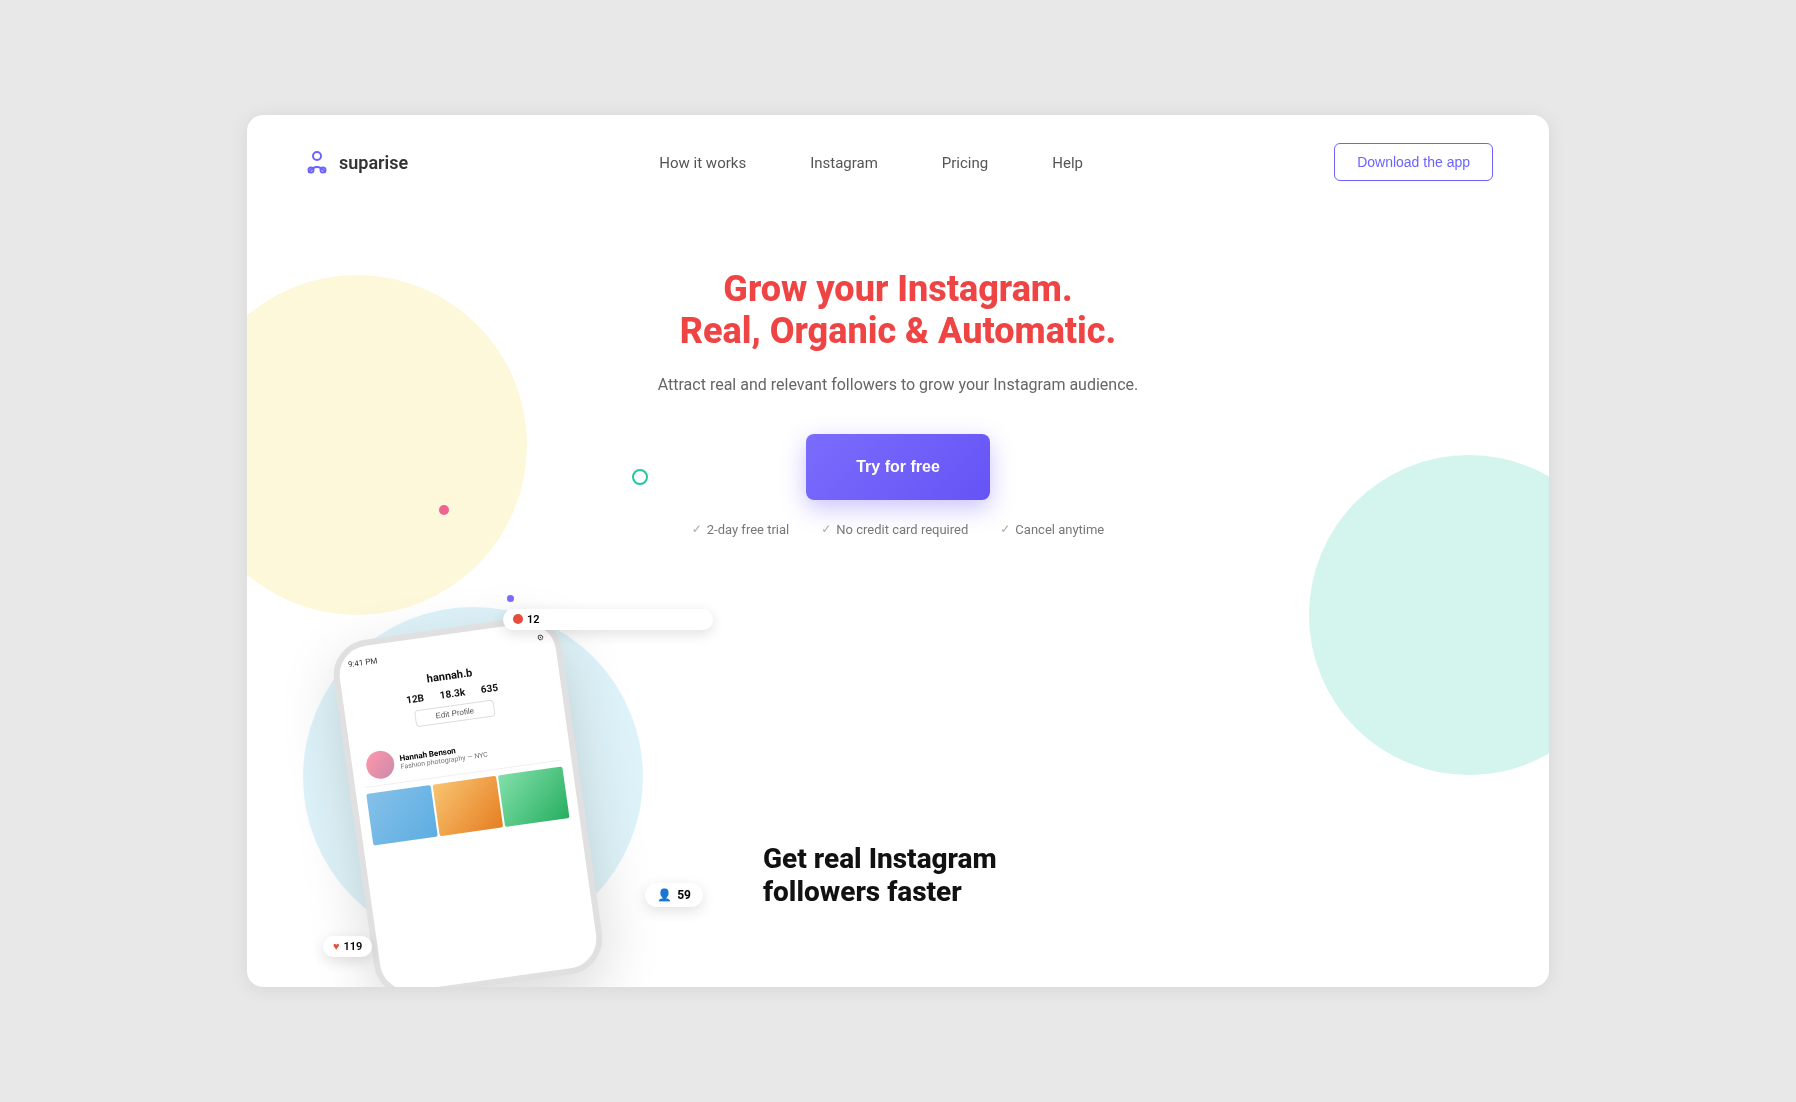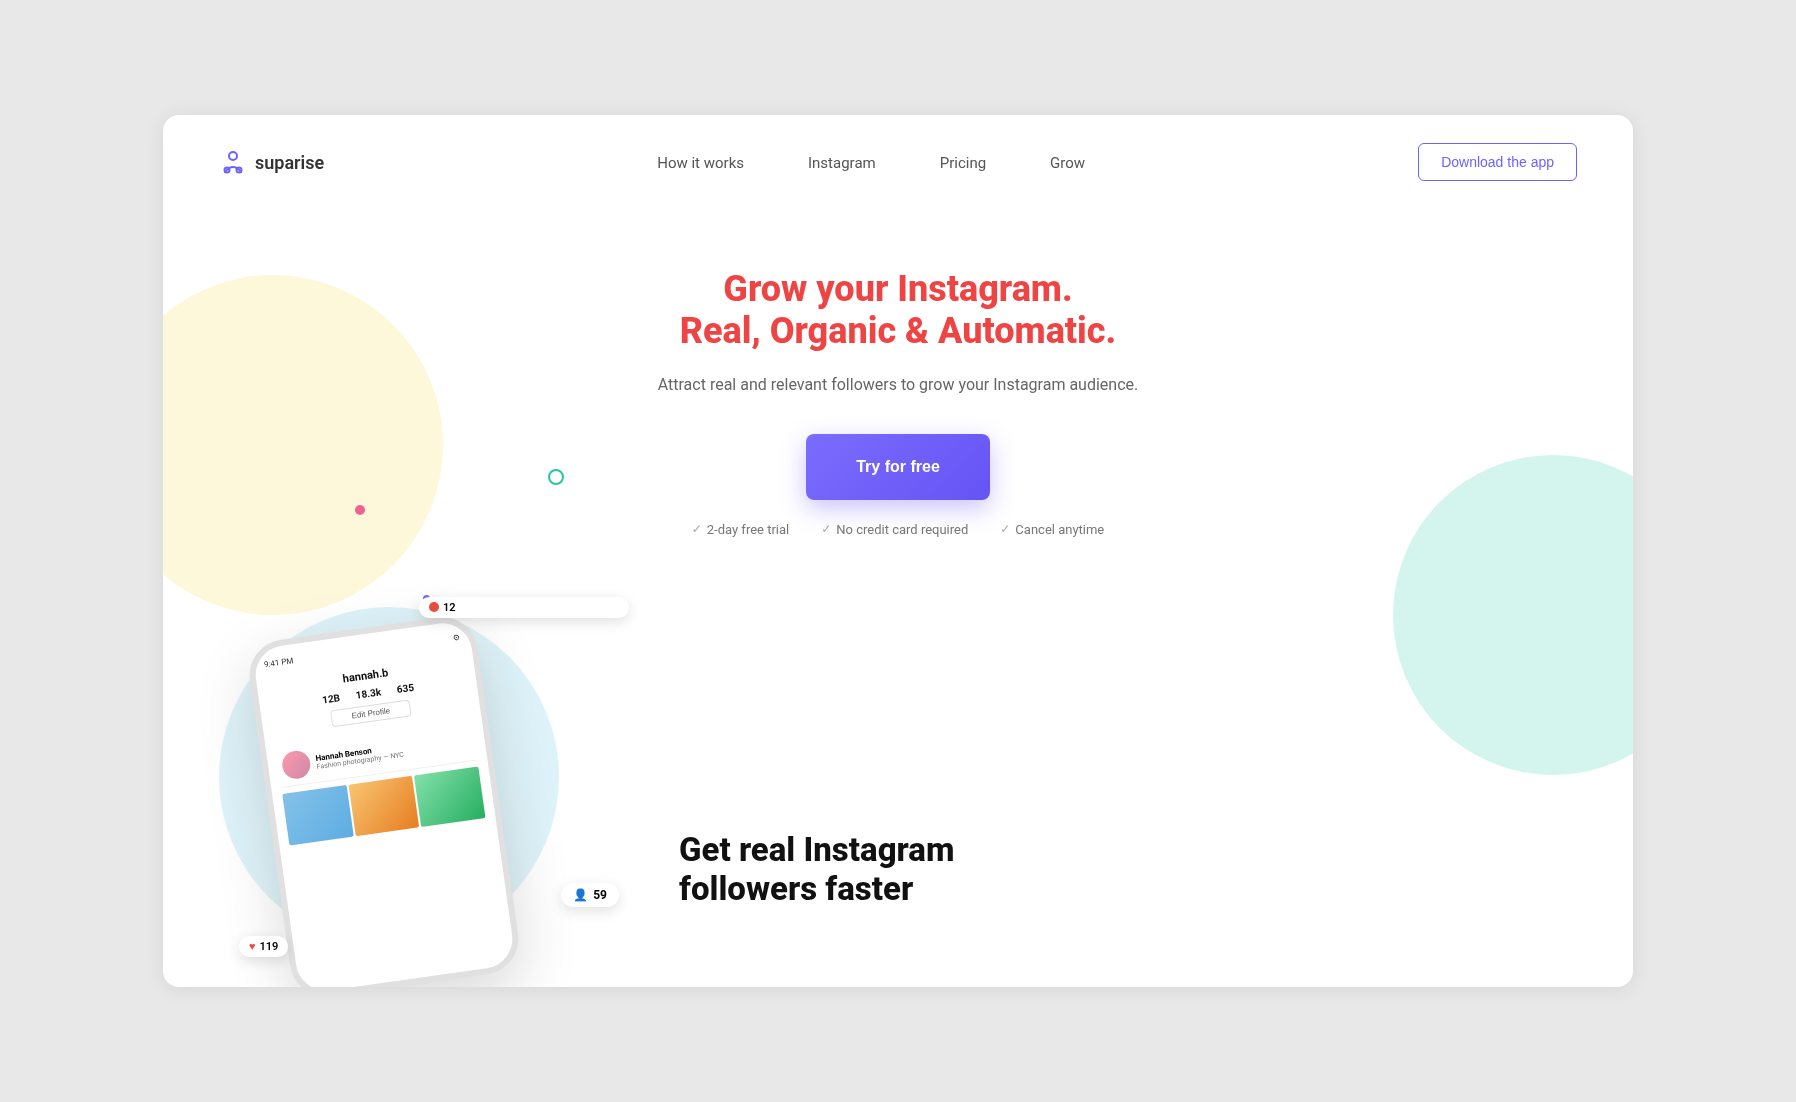--- a/index.html
+++ b/index.html
@@ -8,21 +8,21 @@
       font-family: -apple-system, BlinkMacSystemFont, 'Segoe UI', Roboto, Helvetica, Arial, sans-serif;
       display: flex;
       justify-content: center;
       align-items: center;
       min-height: 100vh;
       padding: 20px;
     }
     .card {
       background: #ffffff;
       border-radius: 16px;
-      width: 1470px;
+      width: 1302px;
       min-height: 860px;
       position: relative;
       overflow: hidden;
       box-shadow: 0 2px 20px rgba(0,0,0,0.08);
     }
 
     
     .navbar {
       display: flex;
       align-items: center;
@@ -325,21 +325,21 @@
       box-shadow: 0 4px 14px rgba(0,0,0,0.12);
     }
     .heart-icon { color: #e74c3c; }
 
     
     .bottom-text {
       flex: 1;
       padding-bottom: 60px;
     }
     .bottom-title {
-      font-size: 33px;
+      font-size: 28px;
       font-weight: 800;
       color: #111;
       line-height: 1.2;
       margin-bottom: 18px;
     }
     .bottom-desc {
       font-size: 15px;
       color: #666;
       line-height: 1.7;
       max-width: 380px;
@@ -371,21 +371,21 @@
       <li>
         <a href="#">How it works</a>
       </li>
       <li>
         <a href="#">Instagram</a>
       </li>
       <li>
         <a href="#">Pricing</a>
       </li>
       <li>
-        <a href="#">Grow</a>
+        <a href="#">Help</a>
       </li>
     </ul>
 
     <button class="download-btn">Download the app</button>
   </nav>
 
   <section class="hero">
     <h1 class="hero-title">
       <span>Grow your Instagram.</span><br>
       <span>Real, Organic &amp; Automatic.</span>
@@ -410,21 +410,21 @@
       </div>
     </div>
   </section>
 
   <div class="bottom-section">
 
     <div class="phone-mockup">
 
       <div style="position:absolute; left:-20px; top:10px; width:340px; height:340px; background:#c8ebf5; border-radius:50%; z-index:0; opacity:0.6;"></div>
 
-      <div class="notif-badge" style="position:absolute; top:0; left:180px; z-index:20;">
+      <div class="notif-badge" style="position:absolute; top:12px; left:180px; z-index:20;">
         <div class="notif-dot-red"></div>
         <span>12</span>
       </div>
 
       <div class="phone-outer" style="position:relative; z-index:10;">
         <div class="phone-screen">
 
           <div class="phone-status">
             <span>9:41 PM</span>
             <span>⚙</span>

